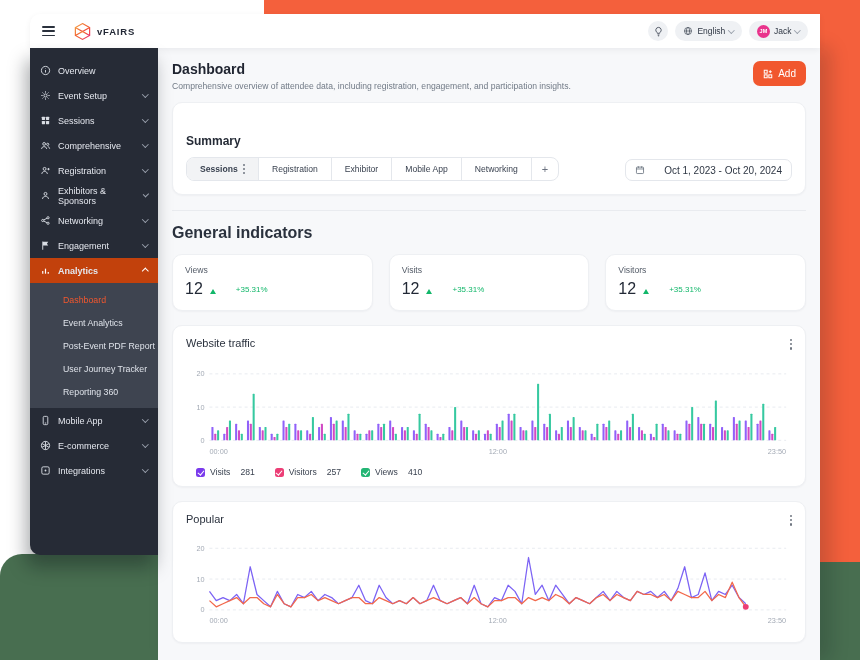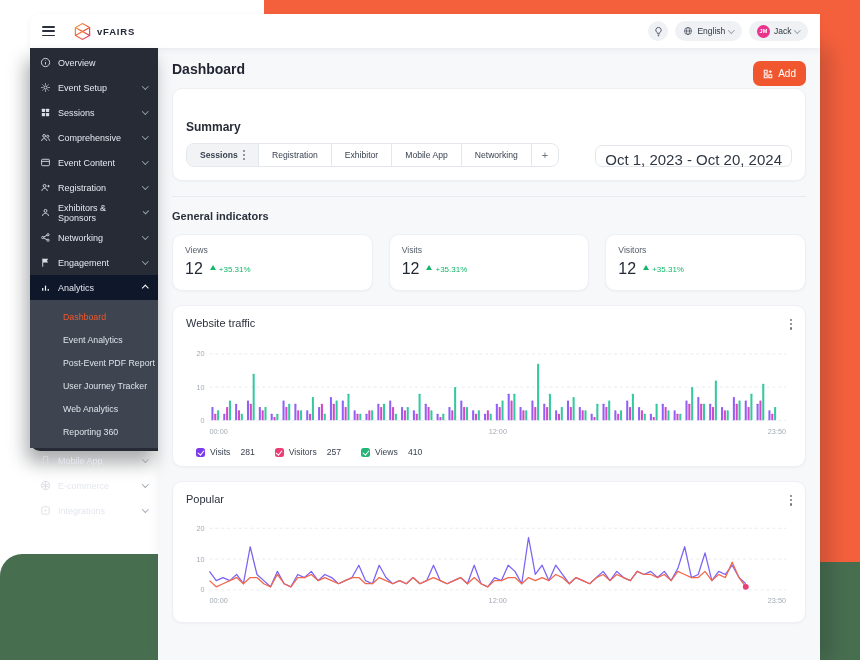--- a/index.html
+++ b/index.html
@@ -5,40 +5,40 @@
   * { margin:0; padding:0; box-sizing:border-box; }
   html,body { width:860px; height:660px; }
   body { position:relative; overflow:hidden; background:#fff; font-family:"Liberation Sans", sans-serif; }
 
   
   .bg-green { position:absolute; left:0; top:554px; width:860px; height:106px; background:#486E50; border-top-left-radius:22px; }
   .bg-orange { position:absolute; left:264px; top:-36px; width:650px; height:598px; background:#F4603C; border-radius:38px; }
 
   
   .topbar { position:absolute; left:30px; top:14px; width:790px; height:34px; background:#fff; border-top-left-radius:10px; display:flex; align-items:center; padding:15px 12px; gap:10px; box-shadow:0 2px 6px rgba(20,24,34,.06); z-index:5; }
-  .sidebar { position:absolute; left:30px; top:48px; width:128px; height:403px; background:#262B36; border-bottom-left-radius:10px; box-shadow:-4px 12px 18px rgba(10,14,20,.35); z-index:5; padding-top:2px; }
+  .sidebar { position:absolute; left:30px; top:48px; width:128px; height:507px; background:#262B36; border-bottom-left-radius:10px; box-shadow:-4px 12px 18px rgba(10,14,20,.35); z-index:5; padding-top:10px; }
   .main { position:absolute; left:158px; top:48px; width:662px; height:612px; background:#F7F8FA; z-index:4; padding:13px 14px 0 14px; box-shadow:10px 0 18px rgba(10,14,20,.18); }
 
   
   .burger { display:flex; flex-direction:column; gap:2.6px; width:13px; cursor:pointer; }
   .burger i { display:block; height:1.8px; background:#2A313D; border-radius:1px; }
   .brand { display:flex; align-items:center; gap:5px; margin-left:8px; }
   .brand-name { font-size:9.5px; font-weight:bold; letter-spacing:.8px; color:#232936; }
   .top-right { margin-left:auto; display:flex; align-items:center; gap:7px; }
   .circle-btn { width:20px; height:20px; border-radius:50%; background:#EFF1F4; display:flex; align-items:center; justify-content:center; cursor:pointer; }
   .pill { height:20px; border-radius:10px; background:#EFF1F4; display:flex; align-items:center; gap:4px; padding:0 8px; font-size:8.5px; color:#2F3744; cursor:pointer; }
   .avatar { width:13px; height:13px; border-radius:50%; background:#E9338C; color:#fff; font-size:5.5px; font-weight:bold; display:flex; align-items:center; justify-content:center; }
   .chev { width:4.6px; height:4.6px; border-right:1.3px solid #99A0AB; border-bottom:1.3px solid #99A0AB; transform:rotate(45deg); display:inline-block; margin-top:-2px; }
   .chev.up { transform:rotate(225deg); margin-top:2px; }
 
   
   .side-item { height:25px; display:flex; align-items:center; gap:7px; padding:0 10px; color:#E4E7EE; font-size:9px; cursor:pointer; }
   .side-item .sicon { width:11px; height:11px; flex:0 0 11px; display:flex; }
   .side-item .chev { border-color:#9BA2AE; margin-left:auto; }
-  .side-item.active { background:#0f172a; }
+  .side-item.active { background:#c2410c;font-weight:bold; }
   .side-item.active .chev { border-color:#fff; }
   .submenu { background:#3E4450; padding:5px 0; }
   .sub-item { height:23px; display:flex; align-items:center; padding-left:33px; color:#DFE3EA; font-size:8.8px; cursor:pointer; }
   .sub-item.active { color:#F1572E; }
 
   
   .page-head { position:relative; }
   .page-title { font-size:14px; font-weight:bold; color:#1F2430; }
   .page-sub { font-size:8.6px; color:#717A86; margin-top:4px; }
   .add-btn { position:absolute; right:0; top:0; height:25px; background:#F1572E; border:none; border-radius:7px; color:#fff; font-size:10px; display:flex; align-items:center; gap:5px; padding:0 10px; cursor:pointer; font-family:inherit; }
@@ -46,32 +46,32 @@
   
   .card { background:#fff; border:1px solid #EEF0F3; border-radius:10px; box-shadow:0 1px 2px rgba(16,24,40,.04); }
   .summary-card { margin-top:11px; padding:11px 13px 13px; position:relative; }
   .summary-title { font-size:12px; font-weight:bold; color:#252B36;margin-top:20px; }
   .tabs { display:inline-flex; border:1px solid #E4E7EC; border-radius:8px; overflow:hidden; margin-top:9px; background:#fff; }
   .tab { height:22px; line-height:22px; padding:0 13px; font-size:8.6px; color:#3A4250; border-right:1px solid #E4E7EC; cursor:pointer; display:flex; align-items:center; gap:5px; }
   .tab.active { background:#F2F3F5; font-weight:bold; }
   .tab.plus { padding:0 10px; font-size:11px; color:#6B7280; border-right:none; }
   .kebab { display:flex; flex-direction:column; gap:2px; align-items:center; cursor:pointer; }
   .kebab i { width:2.2px; height:2.2px; border-radius:50%; background:#6F7680; }
-  .date-box { position:absolute; right:13px; bottom:13px; height:22px; border:1px solid #E4E7EC; border-radius:7px; display:flex; align-items:center; gap:5px; padding:0 9px; font-size:15px; color:#2F3744; cursor:pointer; background:#fff;flex-direction:column; }
+  .date-box { position:absolute; right:13px; bottom:13px; height:22px; border:1px solid #E4E7EC; border-radius:7px; display:flex; align-items:center; gap:19px; padding:0 9px; font-size:10px; color:#2F3744; cursor:pointer; background:#fff; }
 
   .divider { border-top:1px solid #E9EBEF; margin-top:15px; }
-  .section-title { margin-top:13px; font-size:11px; color:#2A313D; }
+  .section-title { margin-top:13px; font-size:16px; color:#2A313D; }
 
   .ind-row { display:flex; gap:16px; margin-top:12px; }
   .ind-card { flex:1; padding:10px 12px 12px; }
   .ind-label { font-size:8.6px; color:#535B67; }
   .ind-value-row { display:flex; align-items:center; gap:7px; margin-top:5px; }
   .ind-value { font-size:16px; font-weight:normal; color:#222936; }
   .tri-up { width:0; height:0; border-left:3px solid transparent; border-right:3px solid transparent; border-bottom:5px solid #12B76A; display:inline-block; }
-  .ind-delta { font-size:8px; color:#12B76A; display:flex; align-items:flex-start; gap:3px; }
+  .ind-delta { font-size:8px; color:#12B76A; display:flex; align-items:flex-end; gap:20px; }
 
   .chart-card { margin-top:14px; padding:11px 13px 9px; position:relative; }
   .chart-title { font-size:11px; color:#2A313D; }
   .chart-card .kebab { position:absolute; right:13px; top:13px; }
   .chart-svg { display:block; width:100%; margin-top:4px; }
 
   .legend { display:flex; gap:20px; margin-top:2px; padding-left:10px; }
   .legend-item { display:flex; align-items:center; gap:5px; cursor:pointer; }
   .swatch { width:9px; height:9px; border-radius:2.5px; position:relative; }
   .swatch::after { content:""; position:absolute; left:2.6px; top:1.1px; width:2.6px; height:5px; border-right:1.3px solid #fff; border-bottom:1.3px solid #fff; transform:rotate(40deg); }
@@ -176,30 +176,20 @@
           <circle cx="9" cy="8.5" r="3"></circle>
           <path d="M3.5 19.5c0-3 2.5-5 5.5-5s5.5 2 5.5 5"></path>
           <circle cx="16.8" cy="9.5" r="2.4"></circle>
           <path d="M17 14.7c2.6.2 4 2 4 4.3"></path>
         </svg>
       </span>
     <span>Comprehensive</span>
     <span class="chev"></span>
   </div>
 
-  <div class="side-item">
-    <span class="sicon">
-        <svg viewBox="0 0 24 24" fill="none" stroke="#D9DDE4" stroke-width="2">
-          <rect x="3.5" y="5" width="17" height="14" rx="2"></rect>
-          <line x1="3.5" y1="9.5" x2="20.5" y2="9.5"></line>
-        </svg>
-      </span>
-    <span>Event Content</span>
-    <span class="chev"></span>
-  </div>
 
   <div class="side-item">
     <span class="sicon">
         <svg viewBox="0 0 24 24" fill="none" stroke="#D9DDE4" stroke-width="2">
           <circle cx="10" cy="8.5" r="3.2"></circle>
           <path d="M4 19.5c0-3.3 2.7-5.5 6-5.5s6 2.2 6 5.5"></path>
           <line x1="18.5" y1="6.5" x2="18.5" y2="11.5"></line>
           <line x1="16" y1="9" x2="21" y2="9"></line>
         </svg>
       </span>
@@ -261,23 +251,20 @@
     <div class="sub-item">
         <span>Event Analytics</span>
       </div>
     <div class="sub-item">
         <span>Post-Event PDF Report</span>
       </div>
     <div class="sub-item">
         <span>User Journey Tracker</span>
       </div>
     <div class="sub-item">
-        <span>Web Analytics</span>
-      </div>
-    <div class="sub-item">
         <span>Reporting 360</span>
       </div>
   </div>
 
 
   <div class="side-item">
     <span class="sicon">
         <svg viewBox="0 0 24 24" fill="none" stroke="#D9DDE4" stroke-width="2">
           <rect x="7" y="3" width="10" height="18" rx="2.5"></rect>
           <line x1="10.5" y1="17.5" x2="13.5" y2="17.5"></line>
@@ -307,20 +294,21 @@
       </span>
     <span>Integrations</span>
     <span class="chev"></span>
   </div>
 </nav>
 
 <main class="main">
 
   <div class="page-head">
     <div class="page-title">Dashboard</div>
+    <div class="page-sub">Comprehensive overview of attendee data, including registration, engagement, and participation insights.</div>
     <button class="add-btn">
       <svg width="10" height="10" viewBox="0 0 24 24" fill="none" stroke="#fff" stroke-width="2.4">
         <rect x="3" y="3" width="7" height="7"></rect>
           <rect x="3" y="14" width="7" height="7"></rect>
           <rect x="14" y="14" width="7" height="7"></rect>
         <line x1="17.5" y1="3" x2="17.5" y2="10"></line>
           <line x1="14" y1="6.5" x2="21" y2="6.5"></line>
       </svg>
       <span>Add</span>
     </button>

